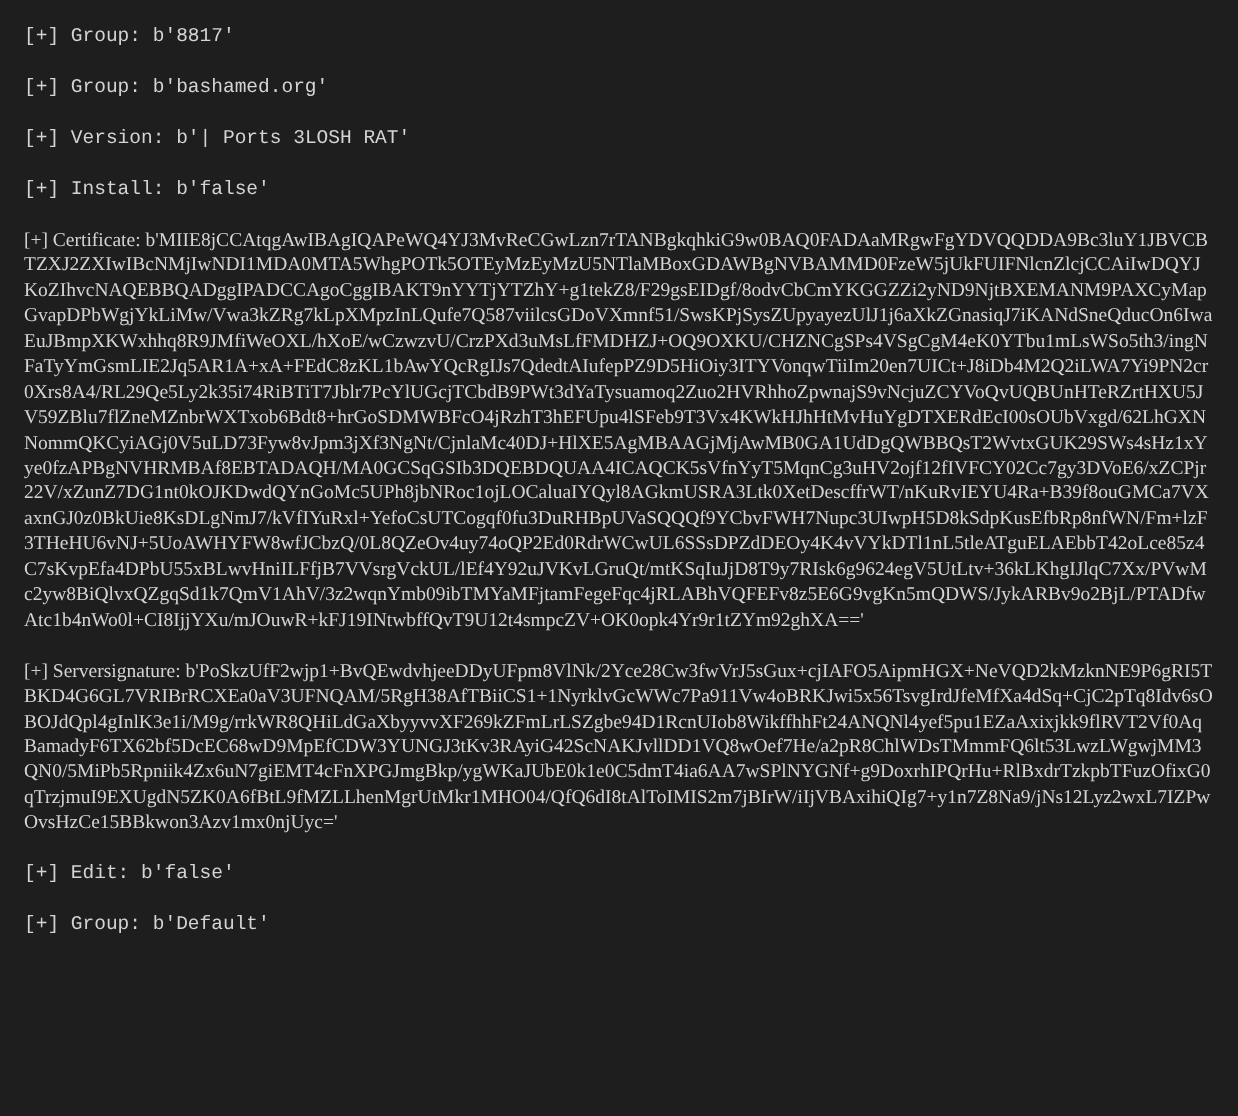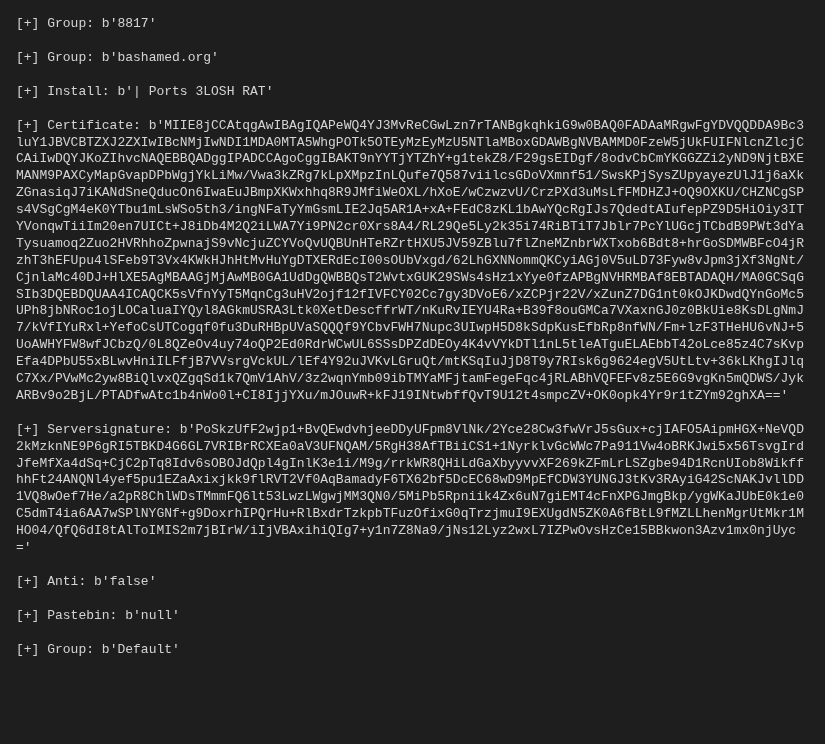--- a/index.html
+++ b/index.html
@@ -21,27 +21,28 @@
     .entry {
       margin-bottom: 17px;
       word-wrap: break-word;
       overflow-wrap: break-word;
       white-space: pre-wrap;
     }
     .entry-long {
       margin-bottom: 17px;
       word-break: break-all;
       white-space: pre-wrap;
+      font-family: Liberation Serif, serif;
     }
   </style>
 </head>
 <body>
 
 <div id="output-container">
     <div class="entry"><span>[+] Group:</span> <span>b'8817'</span></div>
     <div class="entry"><span>[+] Group:</span> <span>b'bashamed.org'</span></div>
-    <div class="entry"><span>[+] Install:</span> <span>b'| Ports 3LOSH RAT'</span></div>
+    <div class="entry"><span>[+] Version:</span> <span>b'| Ports 3LOSH RAT'</span></div>
+    <div class="entry"><span>[+] Install:</span> <span>b'false'</span></div>
     <div class="entry-long"><span>[+] Certificate:</span> <span>b'MIIE8jCCAtqgAwIBAgIQAPeWQ4YJ3MvReCGwLzn7rTANBgkqhkiG9w0BAQ0FADAaMRgwFgYDVQQDDA9Bc3luY1JBVCBTZXJ2ZXIwIBcNMjIwNDI1MDA0MTA5WhgPOTk5OTEyMzEyMzU5NTlaMBoxGDAWBgNVBAMMD0FzeW5jUkFUIFNlcnZlcjCCAiIwDQYJKoZIhvcNAQEBBQADggIPADCCAgoCggIBAKT9nYYTjYTZhY+g1tekZ8/F29gsEIDgf/8odvCbCmYKGGZZi2yND9NjtBXEMANM9PAXCyMapGvapDPbWgjYkLiMw/Vwa3kZRg7kLpXMpzInLQufe7Q587viilcsGDoVXmnf51/SwsKPjSysZUpyayezUlJ1j6aXkZGnasiqJ7iKANdSneQducOn6IwaEuJBmpXKWxhhq8R9JMfiWeOXL/hXoE/wCzwzvU/CrzPXd3uMsLfFMDHZJ+OQ9OXKU/CHZNCgSPs4VSgCgM4eK0YTbu1mLsWSo5th3/ingNFaTyYmGsmLIE2Jq5AR1A+xA+FEdC8zKL1bAwYQcRgIJs7QdedtAIufepPZ9D5HiOiy3ITYVonqwTiiIm20en7UICt+J8iDb4M2Q2iLWA7Yi9PN2cr0Xrs8A4/RL29Qe5Ly2k35i74RiBTiT7Jblr7PcYlUGcjTCbdB9PWt3dYaTysuamoq2Zuo2HVRhhoZpwnajS9vNcjuZCYVoQvUQBUnHTeRZrtHXU5JV59ZBlu7flZneMZnbrWXTxob6Bdt8+hrGoSDMWBFcO4jRzhT3hEFUpu4lSFeb9T3Vx4KWkHJhHtMvHuYgDTXERdEcI00sOUbVxgd/62LhGXNNommQKCyiAGj0V5uLD73Fyw8vJpm3jXf3NgNt/CjnlaMc40DJ+HlXE5AgMBAAGjMjAwMB0GA1UdDgQWBBQsT2WvtxGUK29SWs4sHz1xYye0fzAPBgNVHRMBAf8EBTADAQH/MA0GCSqGSIb3DQEBDQUAA4ICAQCK5sVfnYyT5MqnCg3uHV2ojf12fIVFCY02Cc7gy3DVoE6/xZCPjr22V/xZunZ7DG1nt0kOJKDwdQYnGoMc5UPh8jbNRoc1ojLOCaluaIYQyl8AGkmUSRA3Ltk0XetDescffrWT/nKuRvIEYU4Ra+B39f8ouGMCa7VXaxnGJ0z0BkUie8KsDLgNmJ7/kVfIYuRxl+YefoCsUTCogqf0fu3DuRHBpUVaSQQQf9YCbvFWH7Nupc3UIwpH5D8kSdpKusEfbRp8nfWN/Fm+lzF3THeHU6vNJ+5UoAWHYFW8wfJCbzQ/0L8QZeOv4uy74oQP2Ed0RdrWCwUL6SSsDPZdDEOy4K4vVYkDTl1nL5tleATguELAEbbT42oLce85z4C7sKvpEfa4DPbU55xBLwvHniILFfjB7VVsrgVckUL/lEf4Y92uJVKvLGruQt/mtKSqIuJjD8T9y7RIsk6g9624egV5UtLtv+36kLKhgIJlqC7Xx/PVwMc2yw8BiQlvxQZgqSd1k7QmV1AhV/3z2wqnYmb09ibTMYaMFjtamFegeFqc4jRLABhVQFEFv8z5E6G9vgKn5mQDWS/JykARBv9o2BjL/PTADfwAtc1b4nWo0l+CI8IjjYXu/mJOuwR+kFJ19INtwbffQvT9U12t4smpcZV+OK0opk4Yr9r1tZYm92ghXA=='</span></div>
     <div class="entry-long"><span>[+] Serversignature:</span> <span>b'PoSkzUfF2wjp1+BvQEwdvhjeeDDyUFpm8VlNk/2Yce28Cw3fwVrJ5sGux+cjIAFO5AipmHGX+NeVQD2kMzknNE9P6gRI5TBKD4G6GL7VRIBrRCXEa0aV3UFNQAM/5RgH38AfTBiiCS1+1NyrklvGcWWc7Pa911Vw4oBRKJwi5x56TsvgIrdJfeMfXa4dSq+CjC2pTq8Idv6sOBOJdQpl4gInlK3e1i/M9g/rrkWR8QHiLdGaXbyyvvXF269kZFmLrLSZgbe94D1RcnUIob8WikffhhFt24ANQNl4yef5pu1EZaAxixjkk9flRVT2Vf0AqBamadyF6TX62bf5DcEC68wD9MpEfCDW3YUNGJ3tKv3RAyiG42ScNAKJvllDD1VQ8wOef7He/a2pR8ChlWDsTMmmFQ6lt53LwzLWgwjMM3QN0/5MiPb5Rpniik4Zx6uN7giEMT4cFnXPGJmgBkp/ygWKaJUbE0k1e0C5dmT4ia6AA7wSPlNYGNf+g9DoxrhIPQrHu+RlBxdrTzkpbTFuzOfixG0qTrzjmuI9EXUgdN5ZK0A6fBtL9fMZLLhenMgrUtMkr1MHO04/QfQ6dI8tAlToIMIS2m7jBIrW/iIjVBAxihiQIg7+y1n7Z8Na9/jNs12Lyz2wxL7IZPwOvsHzCe15BBkwon3Azv1mx0njUyc='</span></div>
-    <div class="entry"><span>[+] Anti:</span> <span>b'false'</span></div>
-    <div class="entry"><span>[+] Pastebin:</span> <span>b'null'</span></div>
+    <div class="entry"><span>[+] Edit:</span> <span>b'false'</span></div>
     <div class="entry"><span>[+] Group:</span> <span>b'Default'</span></div>
   </div>
 
 </body></html>

